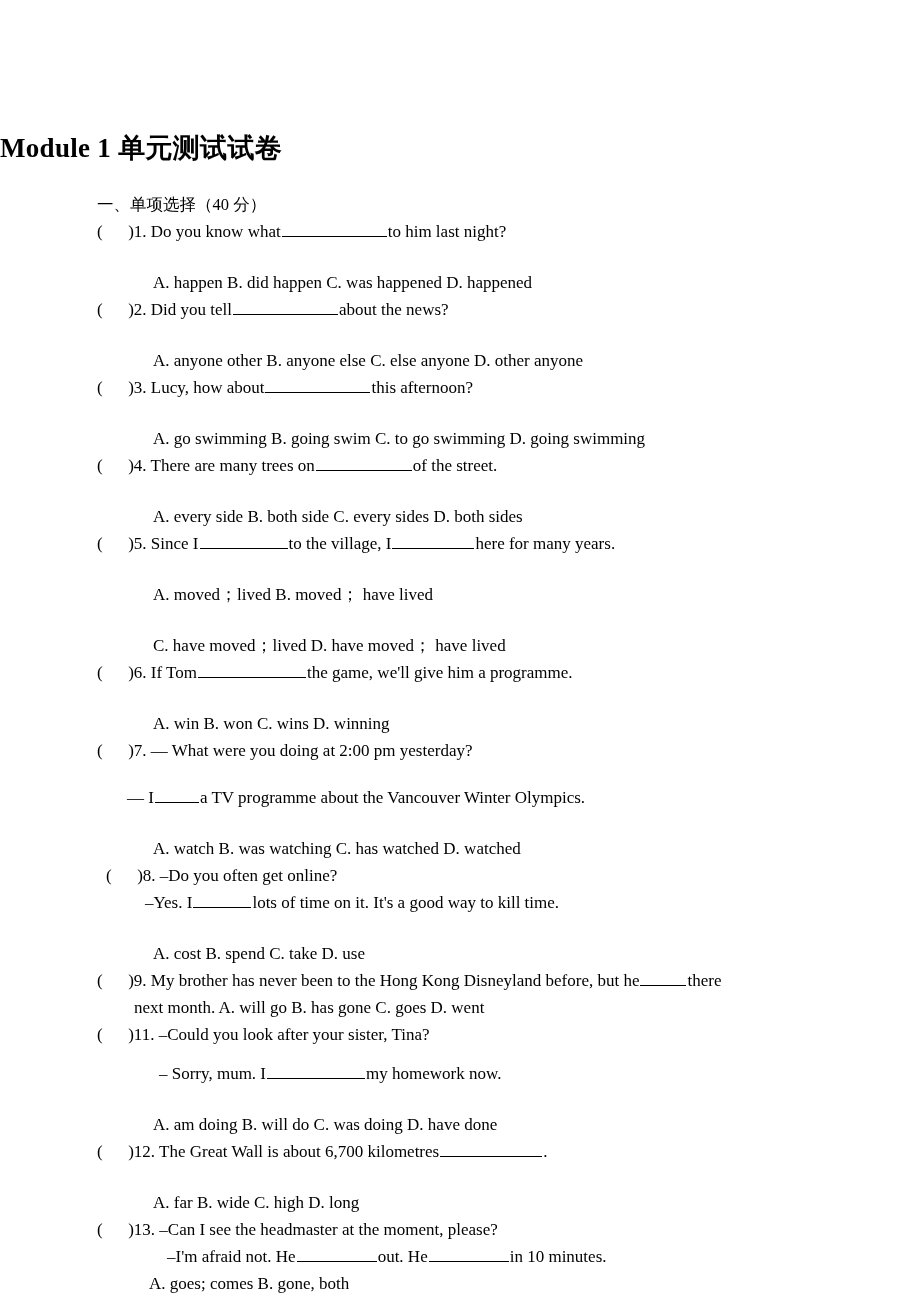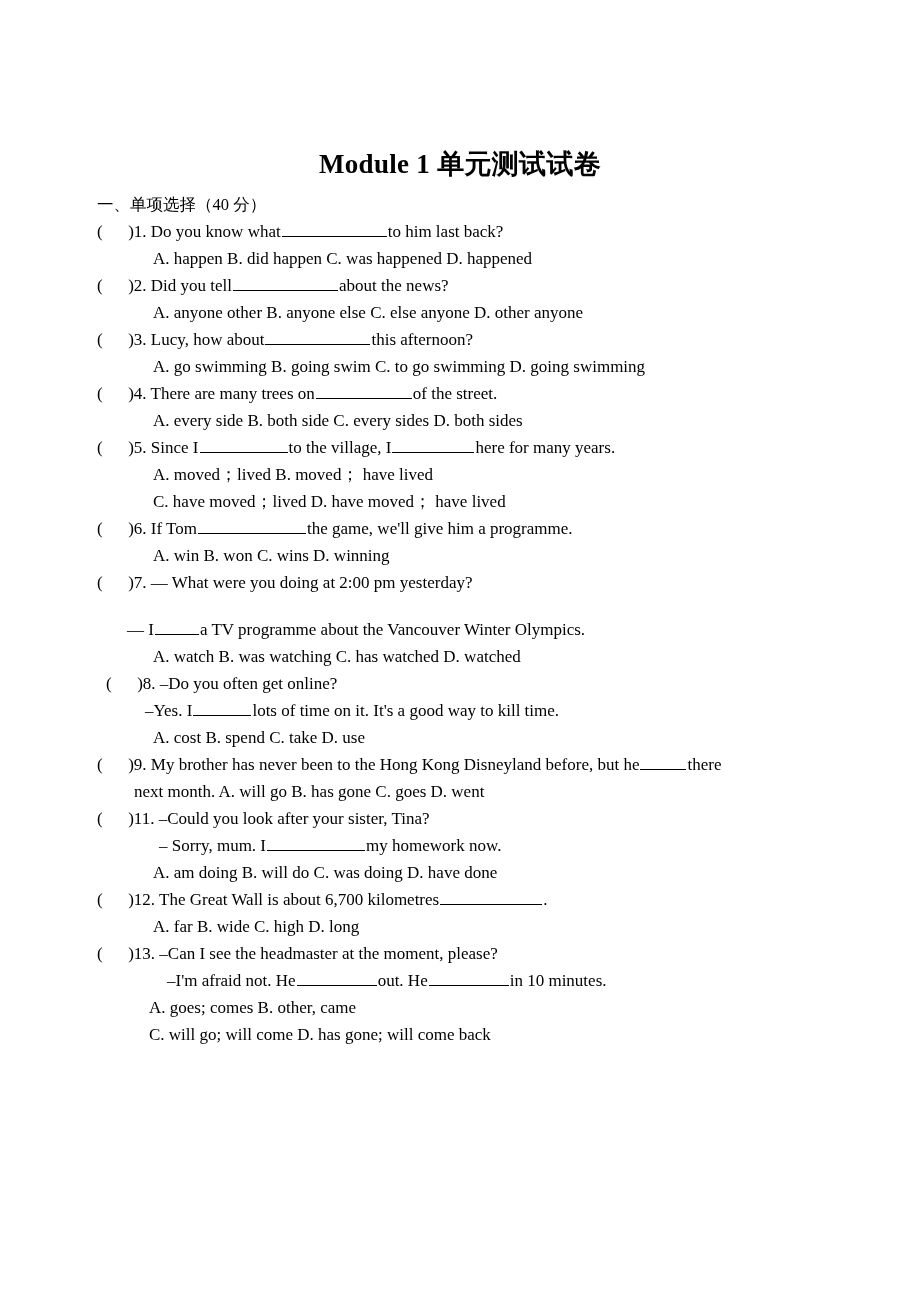--- a/index.html
+++ b/index.html
@@ -16,24 +16,24 @@
     overflow: hidden;
   }
   .page {
     position: relative;
     width: 920px;
     height: 1300px;
     box-sizing: border-box;
   }
   .doc-title {
     position: absolute;
-    top: 146px;
+    top: 130px;
     left: 0;
     width: 920px;
-    text-align: center;
+    text-align: left;
     font-size: 27px;
     font-weight: bold;
     letter-spacing: 0.3px;
   }
   .body-block {
     position: absolute;
     top: 191px;
     left: 97px;
     width: 760px;
   }
@@ -49,24 +49,24 @@
   .ln {
     white-space: nowrap;
     display: block;
   }
   
   .brk {
     display: inline-block;
     white-space: pre;
   }
   .q.indent > .ln:first-child { padding-left: 9px; }
-  .opt       { padding-left: 56px; }
+  .opt       { padding-left: 56px; margin-top: 24px; }
   .opt-b     { padding-left: 52px; }
   .cont2     { padding-left: 48px; }
-  .cont3     { padding-left: 62px; }
+  .cont3     { padding-left: 62px; margin-top: 12px; }
   .cont4     { padding-left: 30px; margin-top: 20px; }
   .cont5     { padding-left: 70px; }
   .nextline  { padding-left: 37px; }
   .blank {
     display: inline-block;
     border-bottom: 1px solid #000;
     vertical-align: baseline;
     height: 0.92em;
     margin: 0 1px;
   }
@@ -77,21 +77,21 @@
 <div class="page">
 
   <div class="doc-title">Module 1 单元测试试卷</div>
 
   <div class="body-block">
 
     <div class="section-head">一、单项选择（40 分）</div>
 
     <div id="questions">
         <div class="q">
-          <span class="ln"><span class="brk">(      )</span><span>1. Do you know what</span><span class="blank" style="width: 105px;"></span><span>to him last back?</span></span>
+          <span class="ln"><span class="brk">(      )</span><span>1. Do you know what</span><span class="blank" style="width: 105px;"></span><span>to him last night?</span></span>
           <span class="ln opt">A. happen      B. did happen     C. was happened     D. happened</span>
         </div>
         <div class="q">
           <span class="ln"><span class="brk">(      )</span><span>2. Did you tell</span><span class="blank" style="width: 105px;"></span><span>about the news?</span></span>
           <span class="ln opt">A. anyone other     B. anyone else      C. else anyone     D. other anyone</span>
         </div>
         <div class="q">
           <span class="ln"><span class="brk">(      )</span><span>3. Lucy, how about</span><span class="blank" style="width: 105px;"></span><span>this afternoon?</span></span>
           <span class="ln opt">A. go swimming     B. going swim      C. to go swimming    D. going swimming</span>
         </div>
@@ -127,20 +127,20 @@
           <span class="ln cont3"><span>– Sorry, mum. I</span><span class="blank" style="width: 98px;"></span><span>my homework now.</span></span>
           <span class="ln opt">A. am doing      B. will do        C. was doing    D. have done</span>
         </div>
         <div class="q">
           <span class="ln"><span class="brk">(      )</span><span>12. The Great Wall is about 6,700 kilometres</span><span class="blank" style="width: 102px;"></span><span>.</span></span>
           <span class="ln opt">A. far           B. wide        C. high      D. long</span>
         </div>
         <div class="q">
           <span class="ln"><span class="brk">(      )</span><span>13. –Can I see the headmaster at the moment, please?</span></span>
           <span class="ln cont5"><span>–I'm afraid not. He</span><span class="blank" style="width: 80px;"></span><span>out. He</span><span class="blank" style="width: 80px;"></span><span>in 10 minutes.</span></span>
-          <span class="ln opt-b">A. goes; comes                B. other, came</span>
+          <span class="ln opt-b">A. goes; comes                B. gone, both</span>
           <span class="ln opt-b">C. will go; will come            D. has gone; will come back</span>
         </div>
       </div>
 
   </div>
 
 </div>
 
 </body></html>

